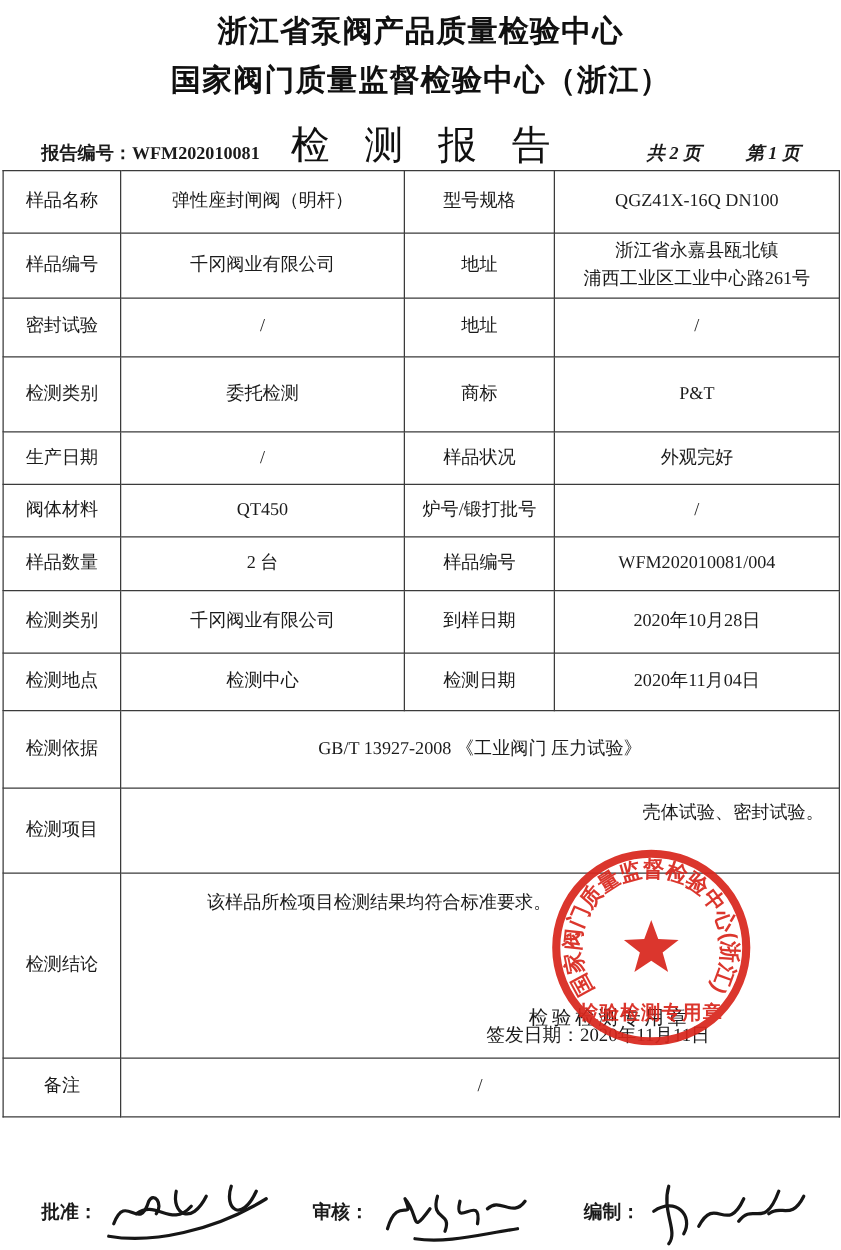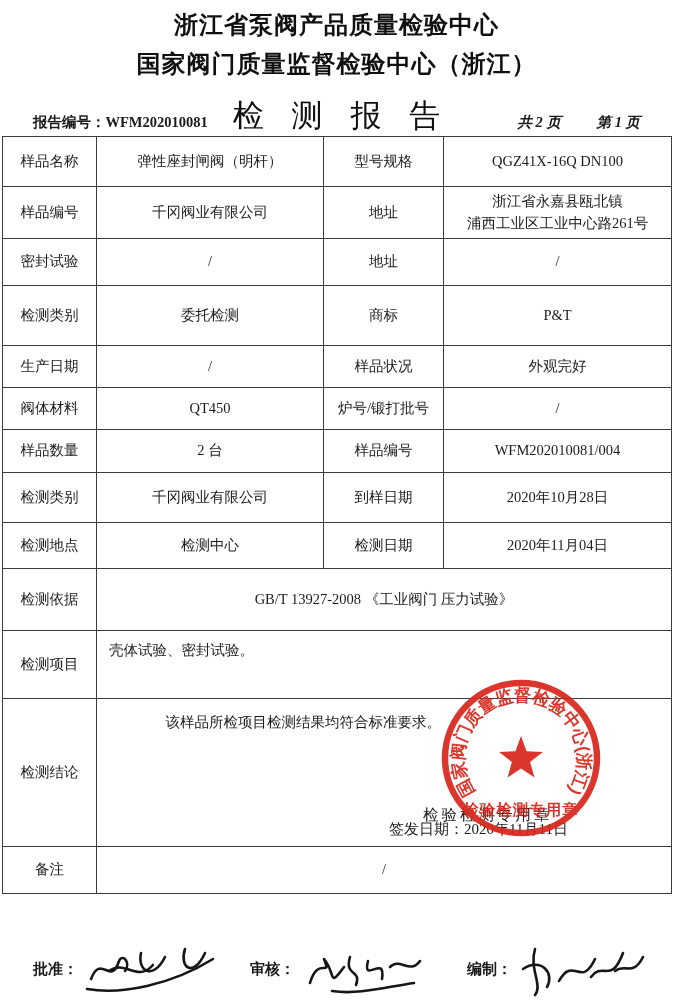--- a/index.html
+++ b/index.html
@@ -26,21 +26,21 @@
   }
   .meta-right span { margin-left:32px;font-style:italic; }
   table.doc-table {
     position:absolute; top:136px; left:2px; width:669px;
     border-collapse:collapse; table-layout:fixed; font-size:14.5px;
   }
   td {
     border:1px solid var(--line); text-align:center; vertical-align:middle;
     padding:2px 6px; line-height:1.5; word-break:break-all;
   }
-  td.cell-left { text-align:left; vertical-align:top; padding:9px 12px; }
+  td.cell-left { text-align:right; vertical-align:top; padding:9px 12px; }
   td.conclusion-cell { position:relative; padding:0; text-align:right; vertical-align:top; }
   .conclusion-text { position:absolute; top:13px; left:14px; width:330px; }
   .stamp-underprint { position:absolute; top:104px; left:326px; font-size:15.5px; letter-spacing:3px; color:#1b1b1b; z-index:1; white-space:nowrap; }
   .issue-date { position:absolute; top:119px; left:292px; font-size:15px; z-index:1; white-space:nowrap; }
   .stamp { position:absolute; top:-20px; left:343px; width:162px; height:160px; z-index:2; opacity:0.92; }
   .stamp-ring { stroke:var(--stamp-color); fill:none; stroke-width:6.5; }
   .stamp-arc-text { fill:var(--stamp-color); font-size:17.5px; font-weight:700; font-family:"Liberation Sans","DejaVu Sans",sans-serif; }
   .stamp-bottom-text { fill:var(--stamp-color); font-size:15.5px; font-weight:700; letter-spacing:1px; text-anchor:middle; font-family:"Liberation Sans","DejaVu Sans",sans-serif; }
   .stamp-star { fill:var(--stamp-color); }
   .footer-sig { position:absolute; top:941px; display:flex; align-items:flex-start; }

